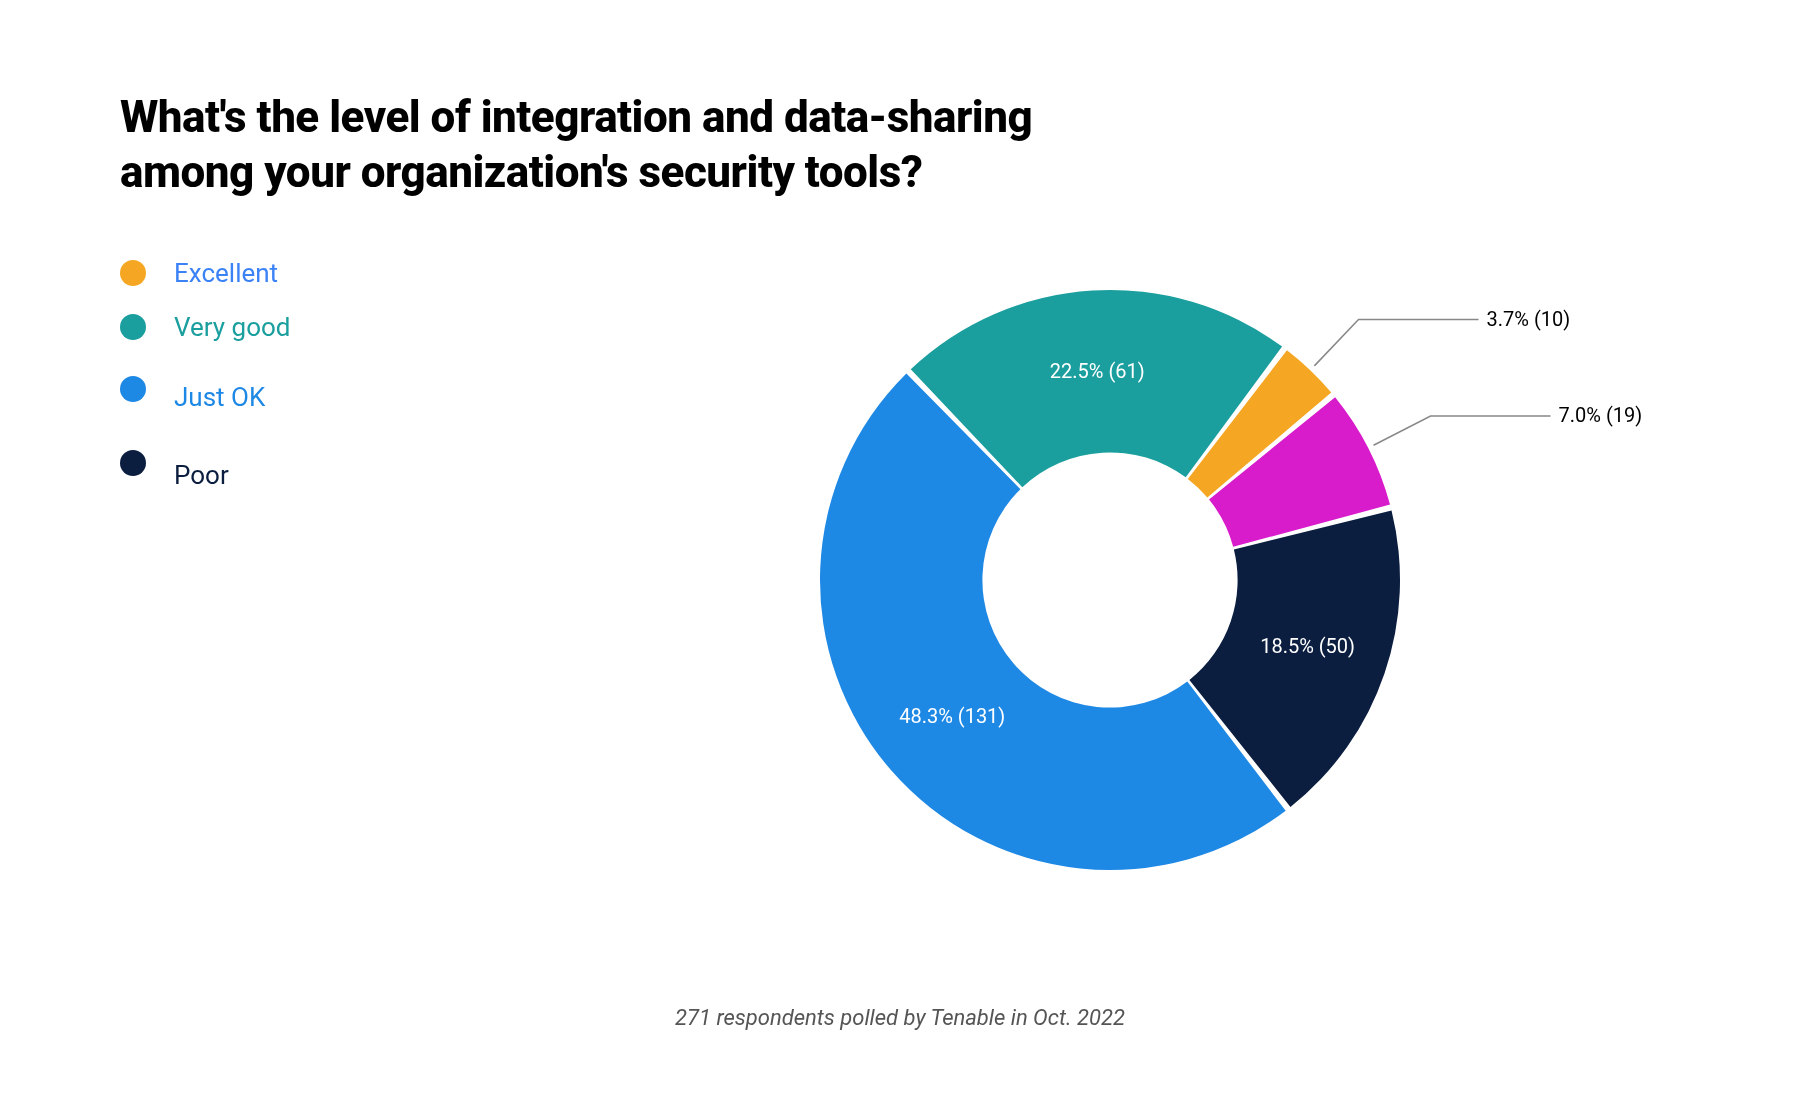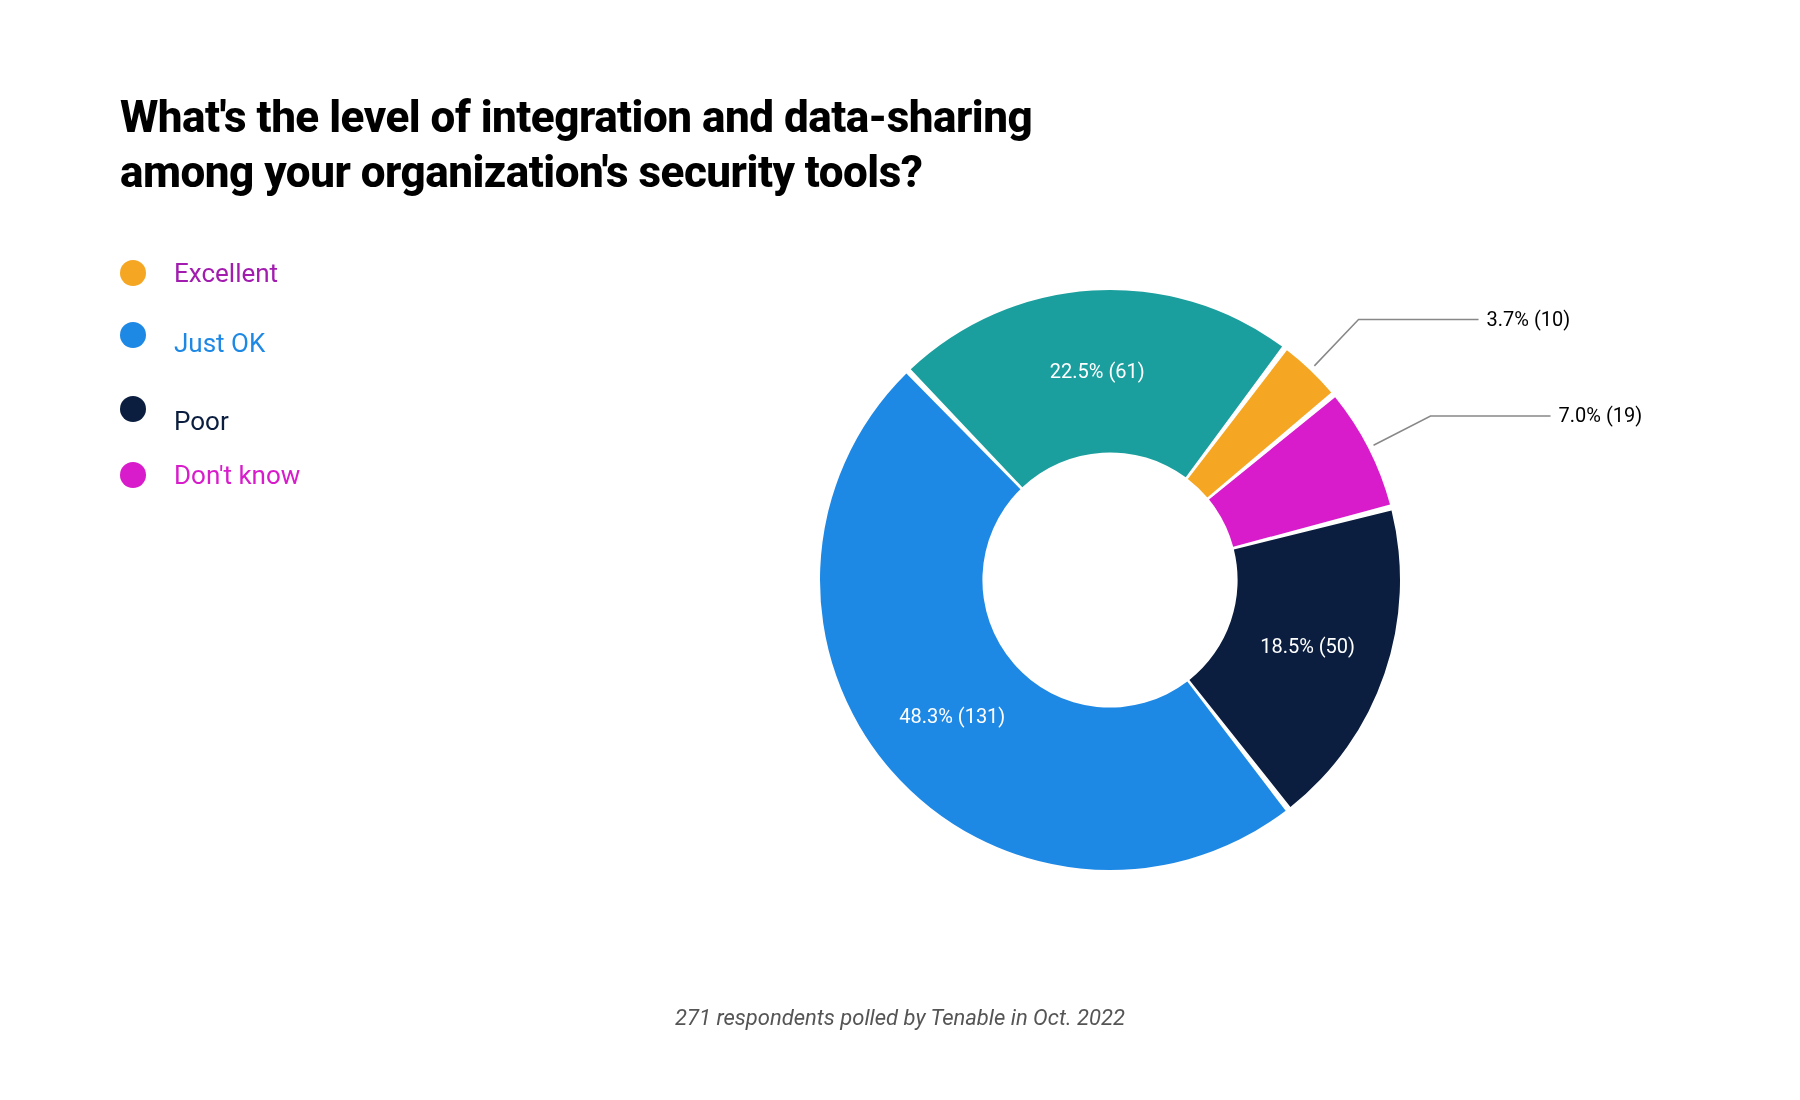--- a/index.html
+++ b/index.html
@@ -84,33 +84,33 @@
 
 <div class="page">
 
   <div class="title">What's the level of integration and data-sharing among your organization's security tools?</div>
 
   <div class="content">
 
     <div class="legend" id="legend">
         <div class="legend-item">
           <span class="swatch" style="background: rgb(245, 166, 35);"></span>
-          <span class="legend-label" style="color: #a21caf;">Excellent</span>
+          <span class="legend-label" style="color: #3b82f6;">Excellent</span>
+        </div>
+        <div class="legend-item">
+          <span class="swatch" style="background: rgb(27, 158, 158);"></span>
+          <span class="legend-label" style="color: rgb(27, 158, 158);">Very good</span>
         </div>
         <div class="legend-item">
           <span class="swatch" style="background: rgb(30, 136, 229);"></span>
           <span class="legend-label" style="color: rgb(30, 136, 229); margin-top: 16px;">Just OK</span>
         </div>
         <div class="legend-item">
           <span class="swatch" style="background: rgb(11, 30, 63);"></span>
           <span class="legend-label" style="color: rgb(11, 30, 63); margin-top: 24px;">Poor</span>
-        </div>
-        <div class="legend-item">
-          <span class="swatch" style="background: rgb(216, 27, 203);"></span>
-          <span class="legend-label" style="color: rgb(216, 27, 203);">Don't know</span>
         </div>
       </div>
 
     <div class="chart-area">
       <svg id="donut" class="chart-svg" width="900" height="720" viewBox="0 0 900 720">
           <path d="M 150.74462186671735 149.29334541841698 A 290 290 0 0 1 522.0914771150734 126.58079876678491 L 425.7202499306323 257.2955514573854 A 127.6 127.6 0 0 0 262.32763362135563 267.2890719841035 Z" fill="#1B9E9E"></path>
           <text x="337.2530649451219" y="157.58945408951416" text-anchor="middle" class="slice-label">22.5% (61)</text>
           <path d="M 526.9420975313676 130.2360034269947 A 290 290 0 0 1 571.2392760808208 172.50817959379043 L 447.34528147556114 277.5035990212678 A 127.6 127.6 0 0 0 427.85452291380176 258.9038415078777 Z" fill="#F5A623"></path>
           <path d="M 554.3517448753615 145.85900820628683 L 598.5359059294938 99.55825322386232 L 718.5359059294938 99.55825322386232" fill="none" stroke="#888" stroke-width="1.5"></path>
           <text x="726.5359059294938" y="105.55825322386232" text-anchor="start" class="callout-label">3.7% (10)</text>

